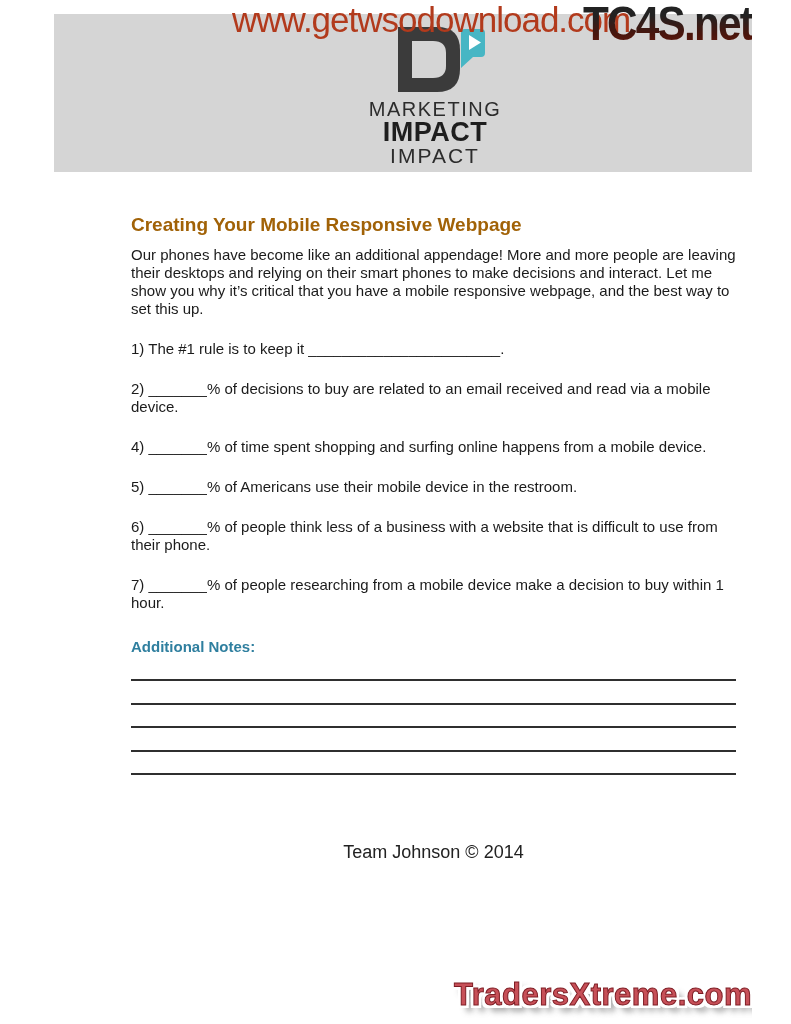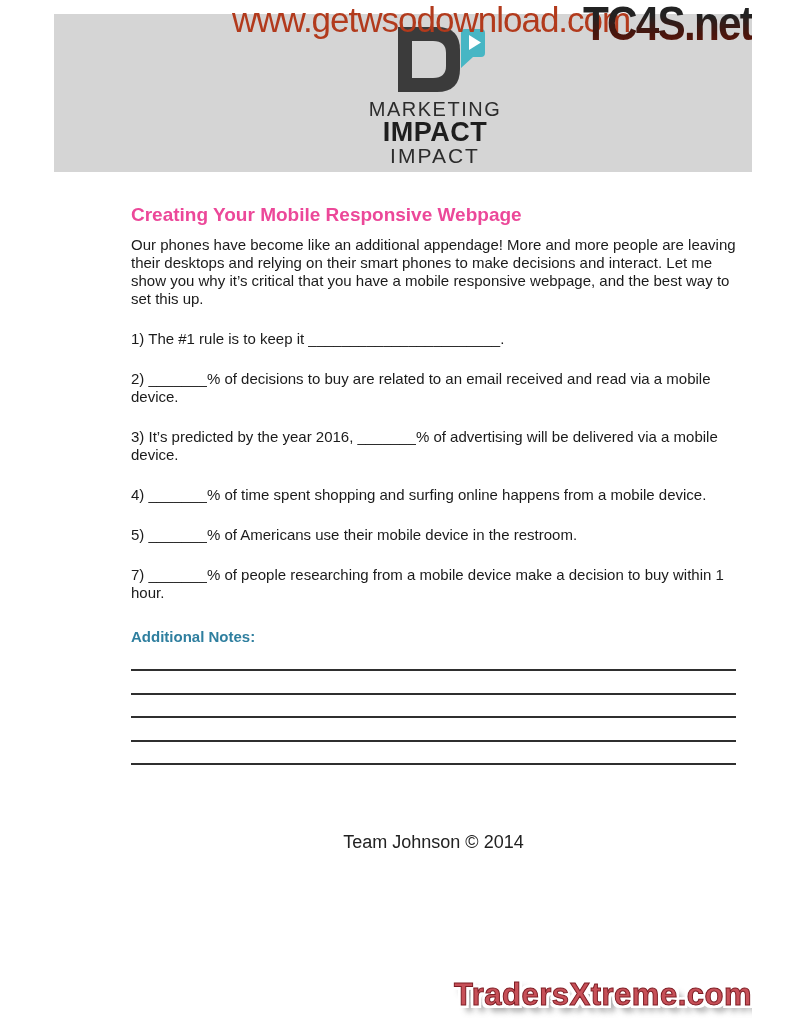--- a/index.html
+++ b/index.html
@@ -43,23 +43,23 @@
   }
 
   
   .content {
     position: absolute;
     left: 0; top: 172px; width: 791px;
     padding: 0 94px 0 92px;
     color: #1b1b1b;
   }
   .doc-title {
-    margin-top: 32px;
+    margin-top: 42px;
     font-size: 19px; font-weight: bold; line-height: 22px;
-    color: #ec4899;
+    color: #a16207;
   }
   .intro {
     margin-top: 10px;
     font-size: 15px; line-height: 18px;
   }
   .question {
     margin-top: 22px;
     font-size: 15px; line-height: 18px;
     white-space: pre-wrap;
   }
@@ -165,23 +165,23 @@
     </div>
   </div>
 
   <div class="content">
     <h1 class="doc-title">Creating Your Mobile Responsive Webpage</h1>
 
     <p class="intro">Our phones have become like an additional appendage! More and more people are leaving their desktops and relying on their smart phones to make decisions and interact. Let me show you why it’s critical that you have a mobile responsive webpage, and the best way to set this up.</p>
 
     <p class="question">1) The #1 rule is to keep it _______________________.</p>
     <p class="question">2) _______% of decisions to buy are related to an email received and read via a mobile device.</p>
-    <p class="question">3) It’s predicted by the year 2016, _______% of advertising will be delivered via a mobile device.</p>
     <p class="question">4) _______% of time spent shopping and surfing online happens from a mobile device.</p>
     <p class="question">5) _______% of Americans use their mobile device in the restroom.</p>
+    <p class="question">6) _______% of people think less of a business with a website that is difficult to use from their phone.</p>
     <p class="question">7) _______% of people researching from a mobile device make a decision to buy within 1 hour.</p>
 
     <h2 class="notes-heading">Additional Notes:</h2>
 
     <div class="notes-lines">
       <div class="note-line"></div>
       <div class="note-line"></div>
       <div class="note-line"></div>
       <div class="note-line"></div>
       <div class="note-line"></div>

